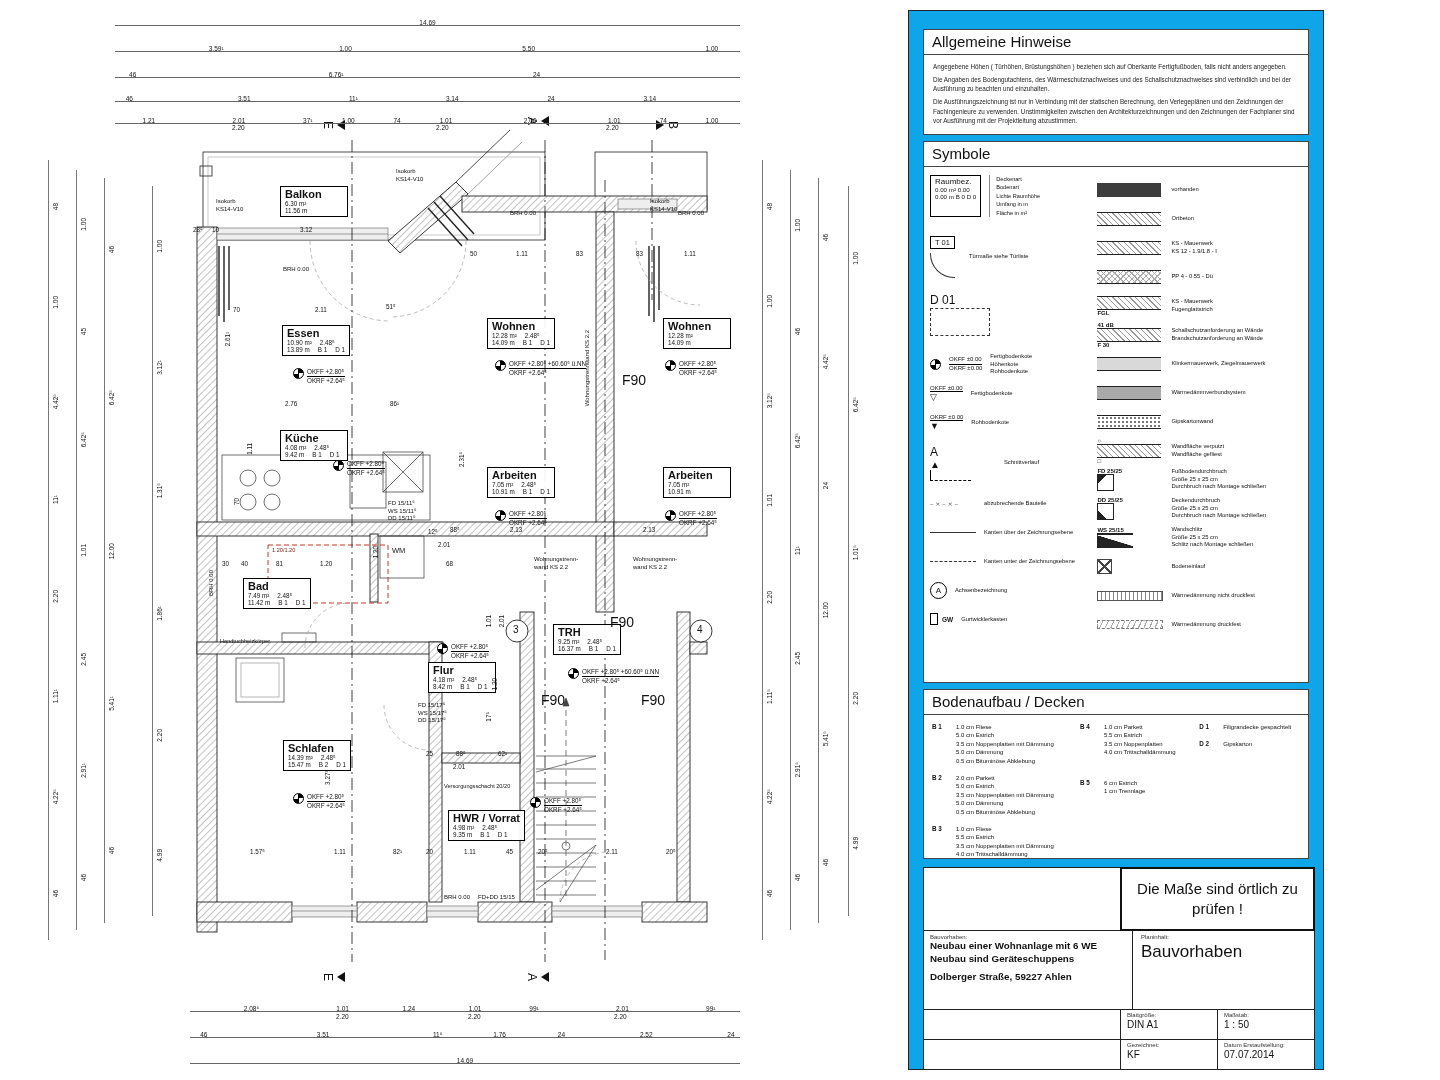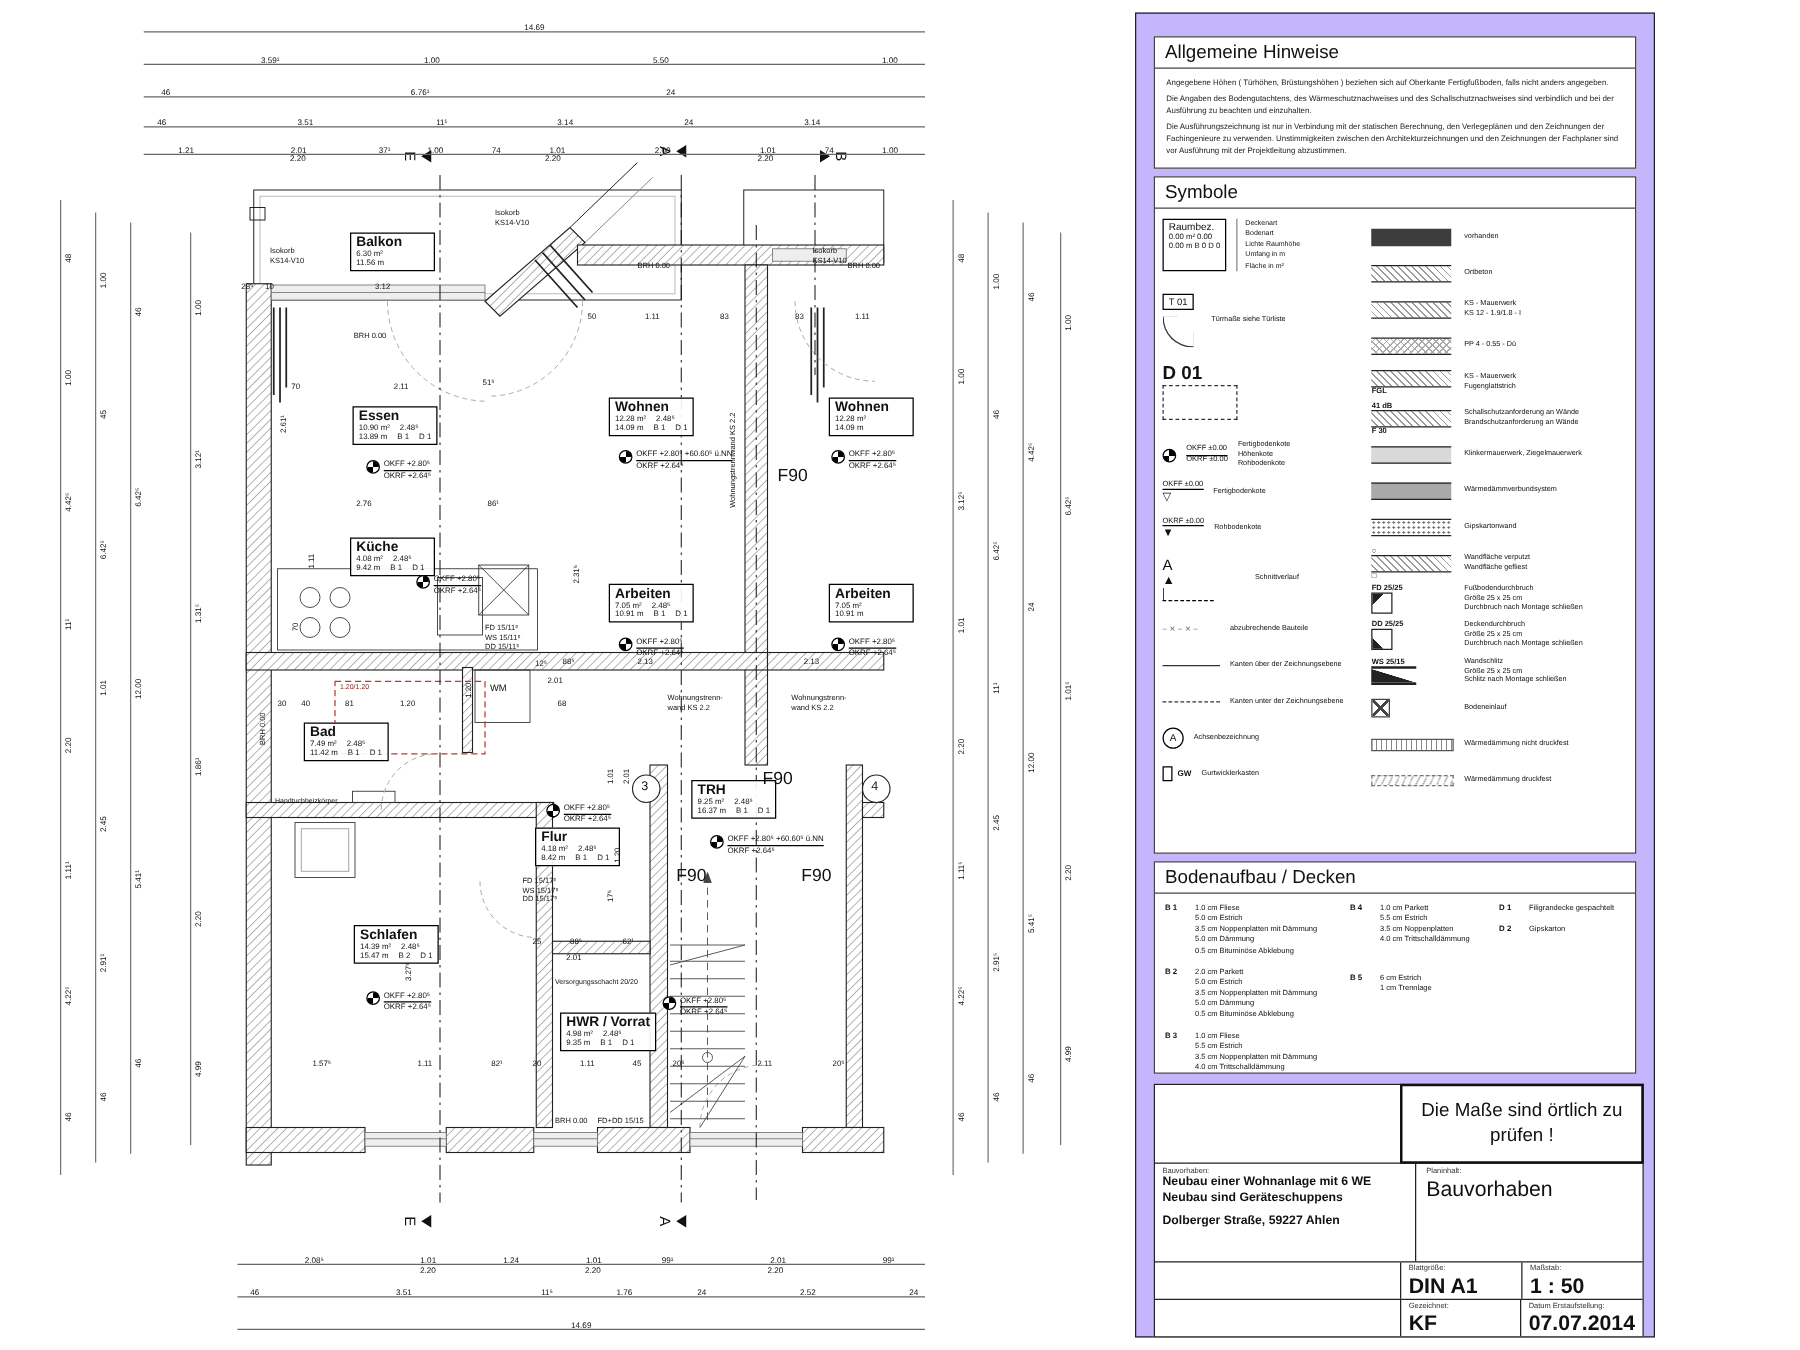--- a/index.html
+++ b/index.html
@@ -22,21 +22,21 @@
   .kote .kl{font-size:6.3px;white-space:nowrap;line-height:1.25;border-bottom:0}
   .kote .kl div:first-child{border-bottom:1px solid #000}
   .ann{position:absolute;font-size:6px;white-space:nowrap;line-height:1.25}
   .f90{font-size:14px}
   .axn{position:absolute;font-size:10px}
   .sec{position:absolute;display:flex;align-items:center;gap:5px}
   .secl{font-size:12px;display:inline-block;transform:rotate(90deg)}
   .tri-l{width:0;height:0;border-top:5px solid transparent;border-bottom:5px solid transparent;border-right:8px solid #111;display:inline-block}
   .tri-r{width:0;height:0;border-top:5px solid transparent;border-bottom:5px solid transparent;border-left:8px solid #111;display:inline-block}
   
-  #panel{position:absolute;left:908px;top:10px;width:414px;height:1058px;border:1.5px solid #222;background:#c4b5fd}
+  #panel{position:absolute;left:908px;top:10px;width:414px;height:1058px;border:1.5px solid #222;background:#0ea5e9}
   .pbox{position:absolute;border:1px solid #444;background:#fff}
   .ptitle{font-size:15px;padding:3px 8px 4px;border-bottom:1px solid #444}
   .ptext{font-size:6.3px;line-height:1.45;margin:7px 9px;color:#222}
   .symwrap{display:flex;padding:8px 6px}
   .symleft{width:45%}
   .symright{width:55%}
   .symrow{display:flex;align-items:center;gap:8px;min-height:29px}
   .symrow .lbl{font-size:5.8px;line-height:1.3}
   .swc{width:66px;flex:none;text-align:left}
   .swcode{font-size:6px;font-weight:bold}
@@ -79,21 +79,21 @@
   .tb-r2 .cellA{width:196px;border-right:1px solid #222;padding:3px 6px}
   .tb-r2 .cellB{flex:1;padding:3px 8px}
   .slab{font-size:6px;color:#333}
   .bvl{font-size:9.8px;font-weight:bold;line-height:1.3}
   .pi{font-size:17px;margin-top:2px}
   .tb-grid{display:flex;border-top:1px solid #222}
   .tb-grid .cellA{width:196px;border-right:1px solid #222}
   .tb-grid .cb{flex:1;display:flex}
   .tcell{flex:1;border-right:1px solid #222;padding:2px 6px;height:29px;box-sizing:border-box}
   .tcell:last-child{border-right:0}
-  .tval{font-size:17px;font-weight:bold;margin-top:1px}
+  .tval{font-size:10px;font-weight:normal;margin-top:1px}
 </style>
 </head>
 <body>
 
 <div id="stage">
 
   <svg class="abs" style="left:0;top:0" width="905" height="1080" viewBox="0 0 905 1080">
     <defs>
       <pattern id="hp" patternUnits="userSpaceOnUse" width="5" height="5" patternTransform="rotate(45)">
         <rect width="5" height="5" fill="#fff"></rect>
@@ -703,21 +703,21 @@
 
           <div style="margin-bottom:12px">
             <span class="minibox" style="font-size:7.5px">T 01</span>
             <div style="display:flex;gap:14px;margin-top:4px">
               <div class="doorarc"></div>
               <div class="lbl" style="font-size:5.8px">Türmaße siehe Türliste</div>
             </div>
           </div>
 
           <div style="margin-bottom:14px">
-            <span style="font-weight:bold;font-size:15px">D 01</span>
+            <span style="font-weight:normal;font-size:12px">D 01</span>
             <div class="dashbox"></div>
           </div>
 
           <div class="symrow">
             <span class="kicon"></span>
             <div style="font-size:6px;line-height:1.25">
                 <div style="border-bottom:1px solid #000">OKFF ±0.00</div>
                 <div>OKRF ±0.00</div>
               </div>
             <div class="lbl">

